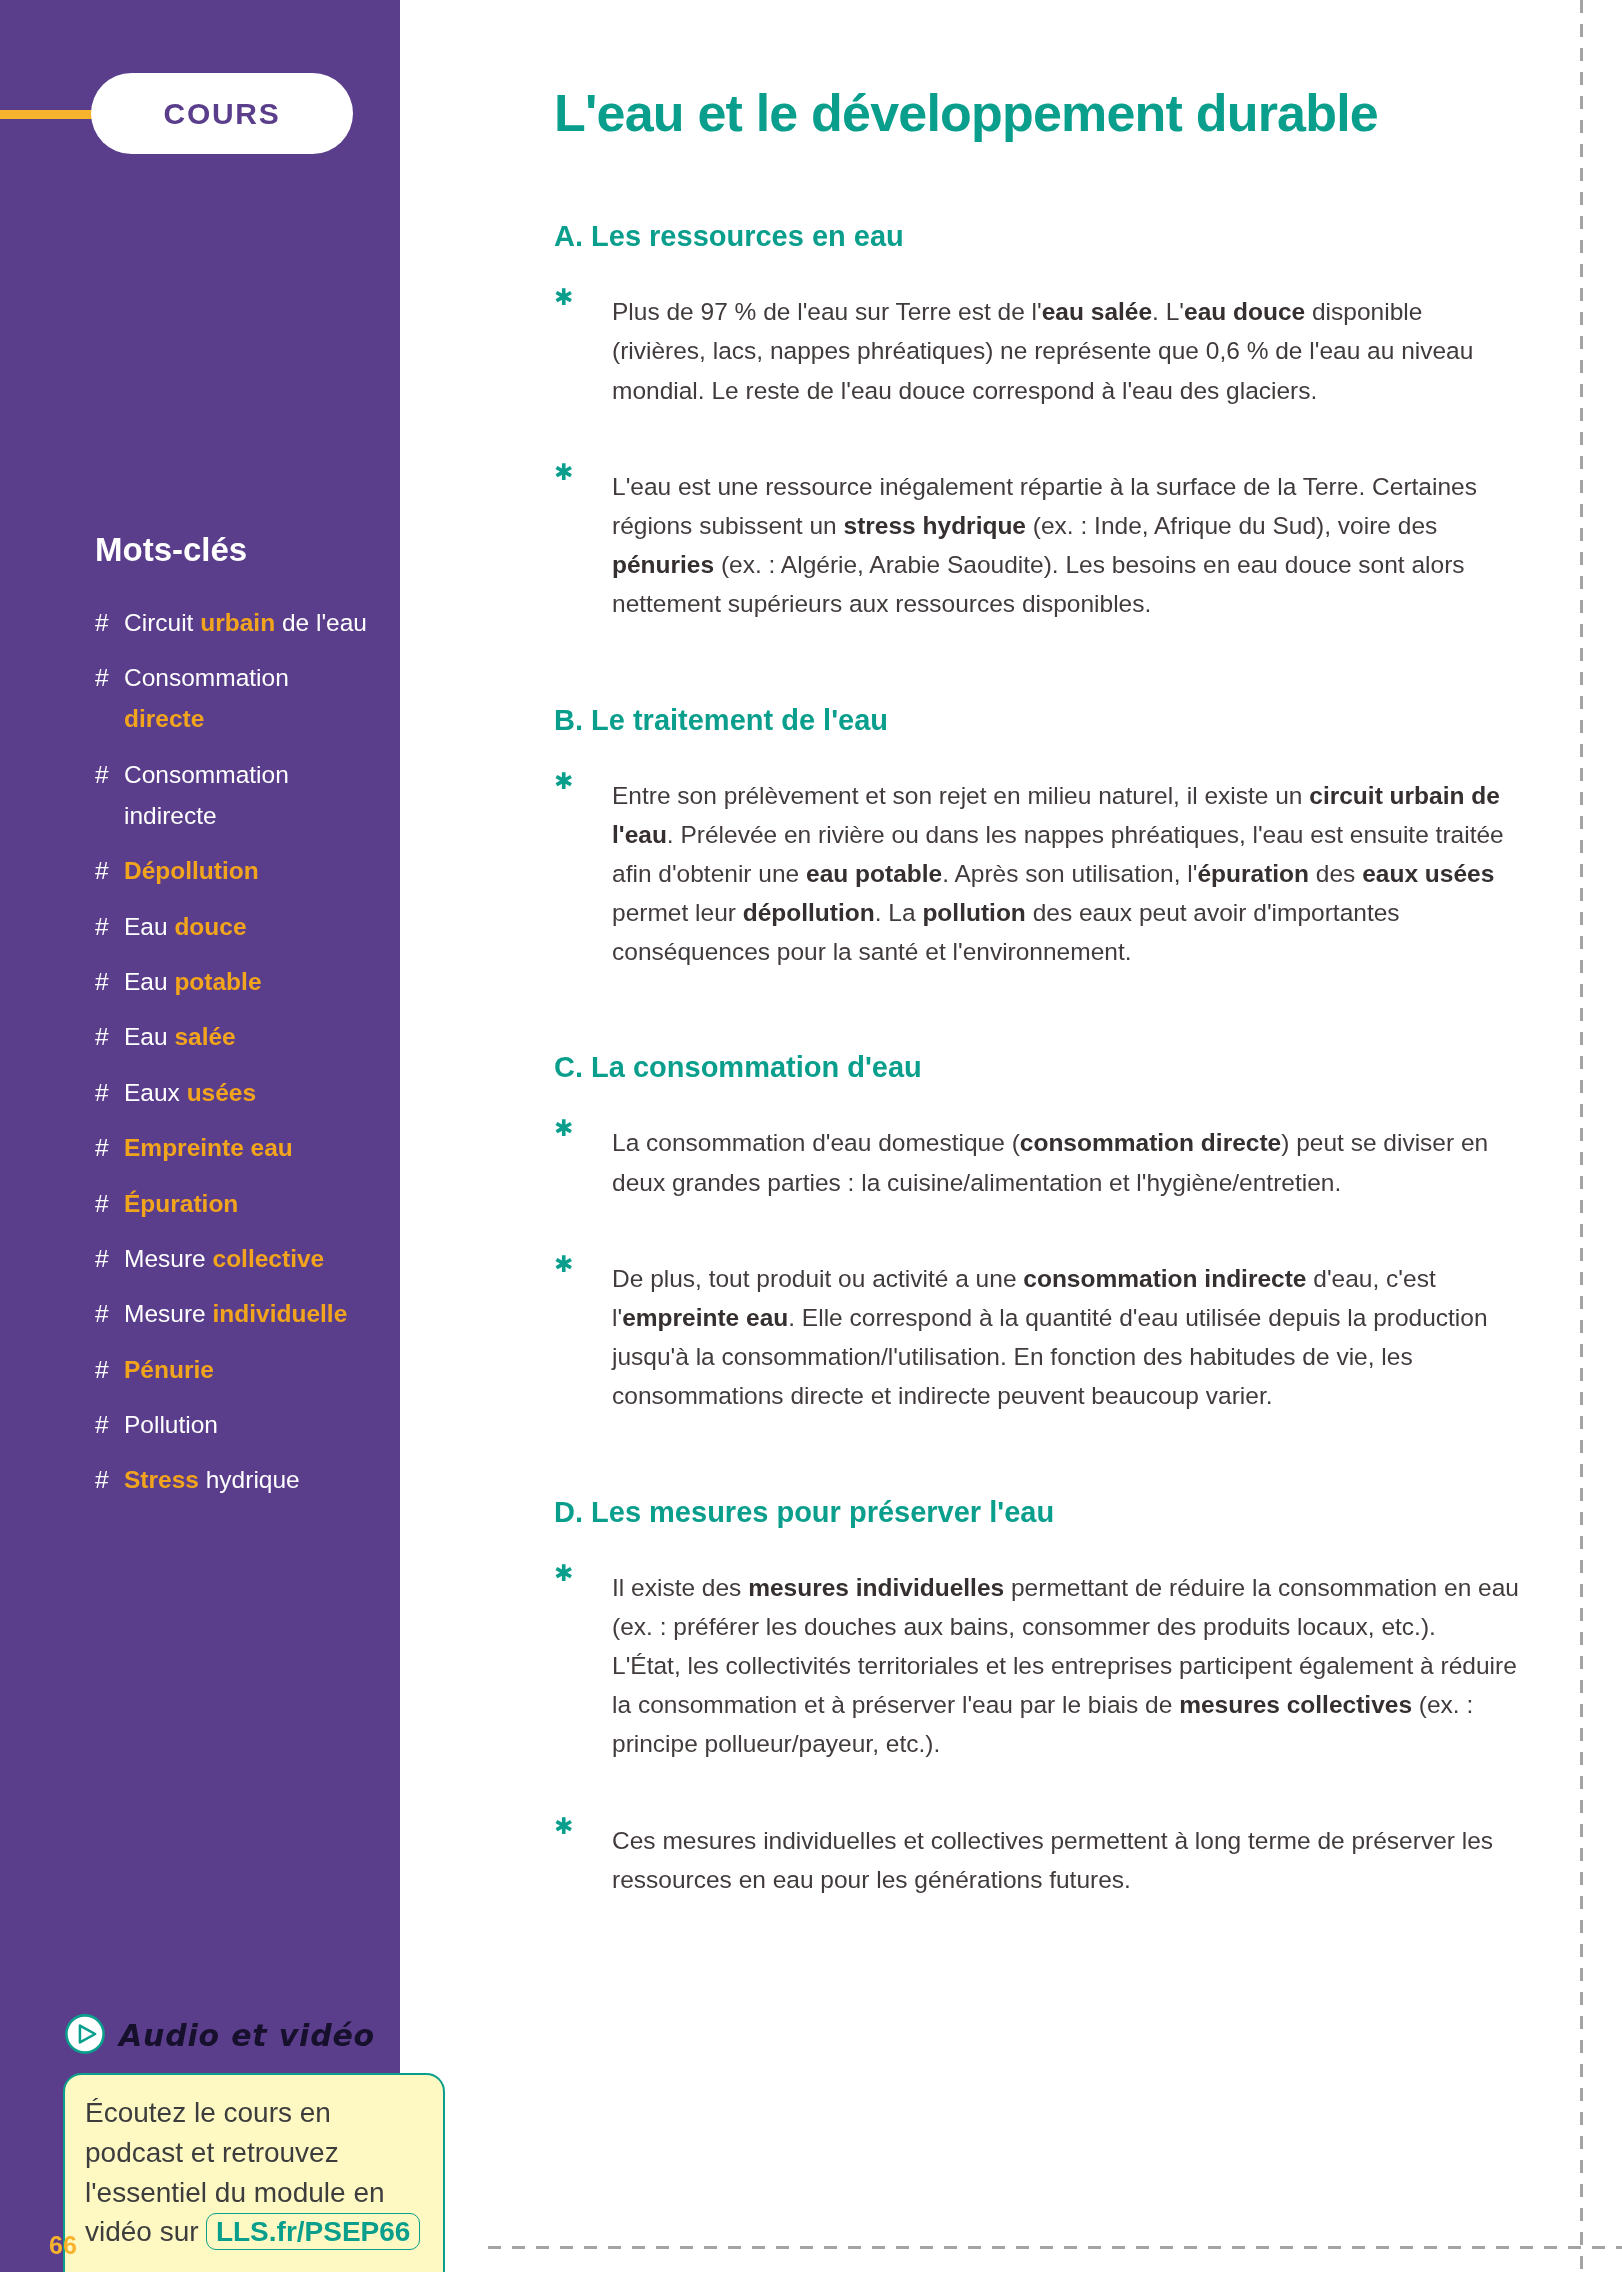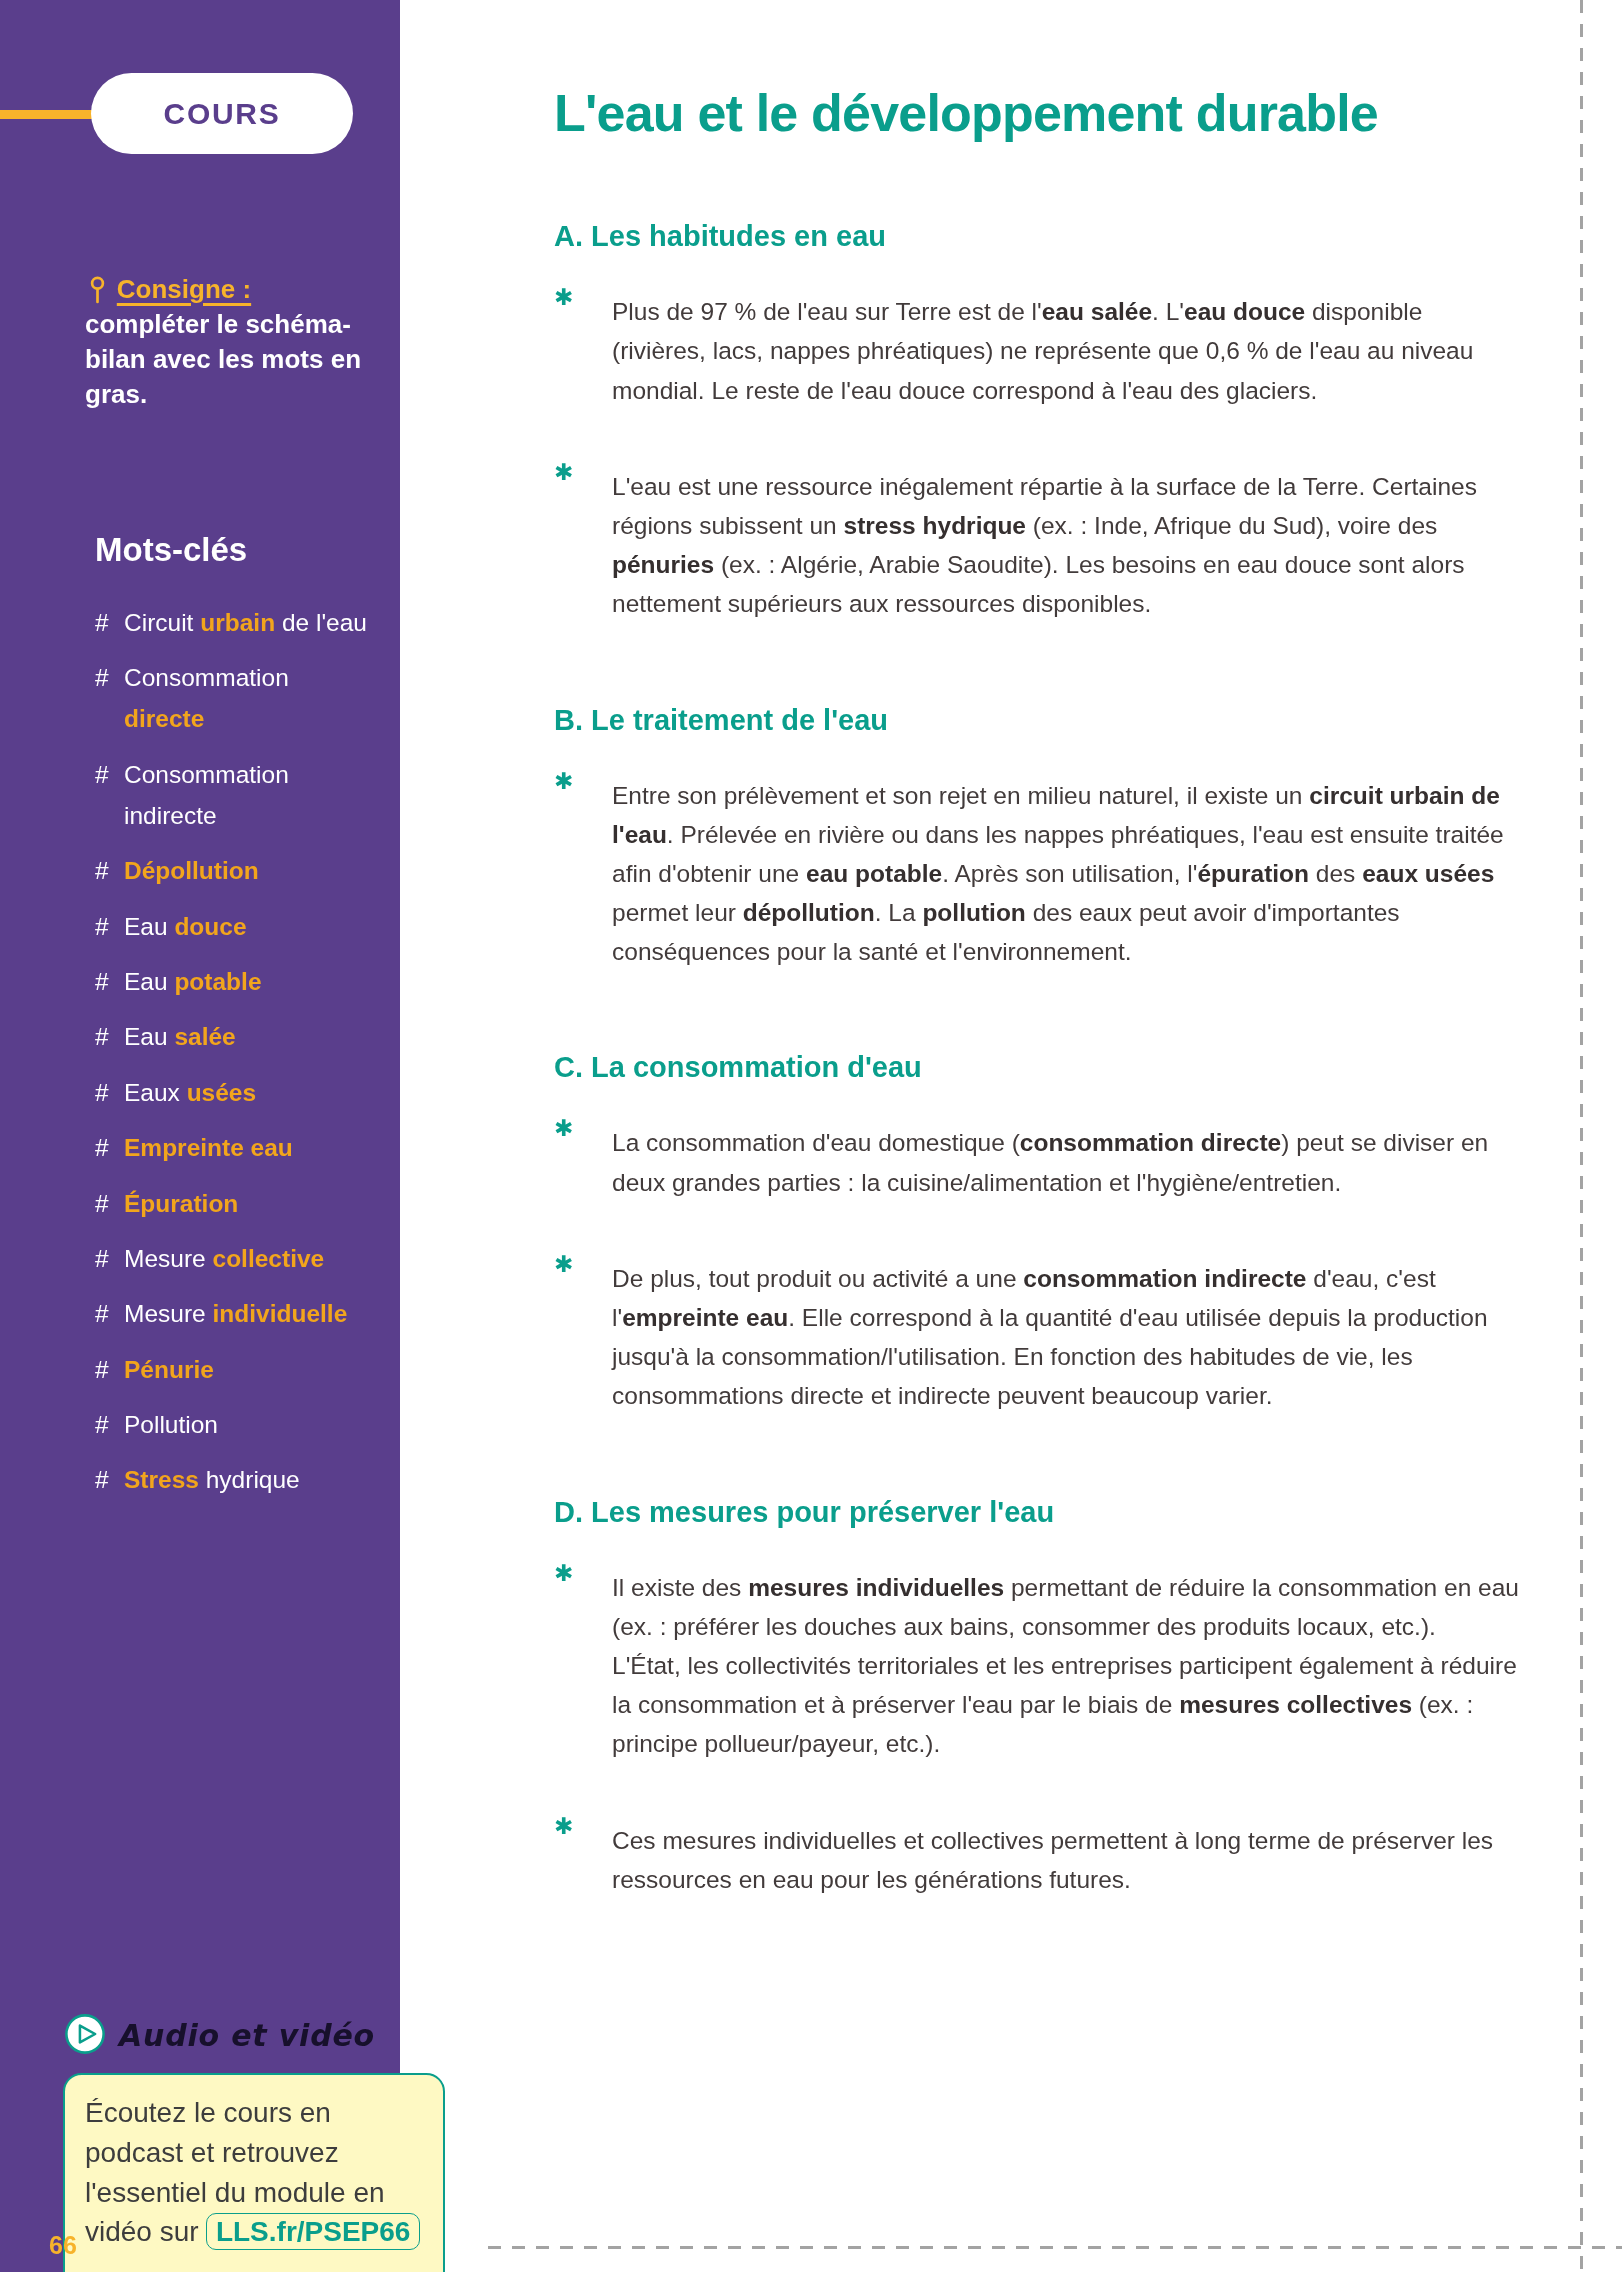--- a/index.html
+++ b/index.html
@@ -111,32 +111,20 @@
 </head>
 <body>
 
 <div class="sidebar">
   <div class="accent-line"></div>
 
   <div class="cours-badge">
     <span>COURS</span>
   </div>
 
-  <div class="consigne">
-    <div class="consigne-head">
-      <span class="consigne-icon">
-        <svg width="25" height="29" viewBox="0 0 24 28" aria-hidden="true">
-          <circle cx="12" cy="8" r="5.2" fill="none" stroke="#f7b32b" stroke-width="2.6"></circle>
-          <line x1="12" y1="13.5" x2="12" y2="26" stroke="#f7b32b" stroke-width="2.6" stroke-linecap="round"></line>
-        </svg>
-      </span>
-      <span class="consigne-label">Consigne :</span>
-    </div>
-    <div class="consigne-text">compléter le schéma-bilan avec les mots en gras.</div>
-  </div>
 
   <h2 class="kw-title">Mots-clés</h2>
   <div class="kw-list">
       <div class="kw-item">
         <span class="kw-hash">#</span>
         <span class="kw-text"><span>Circuit </span><span class="kw-hl">urbain</span><span> de l'eau</span></span>
       </div>
       <div class="kw-item">
         <span class="kw-hash">#</span>
         <span class="kw-text"><span>Consommation</span><br><span class="kw-hl">directe</span></span>
@@ -210,21 +198,21 @@
     </div>
   </div>
 
   <div class="page-num">66</div>
 </div>
 
 <main class="main">
   <h1 class="title">L'eau et le développement durable</h1>
   <div class="sections">
       <section class="section">
-        <h2 class="section-heading">A. Les habitudes en eau</h2>
+        <h2 class="section-heading">A. Les ressources en eau</h2>
         <div class="bullet">
           <span class="bullet-mark">✱</span>
           <p class="bullet-text"><span>Plus de 97 % de l'eau sur Terre est de l'</span><span class="b">eau salée</span><span>. L'</span><span class="b">eau douce</span><span> disponible (rivières, lacs, nappes phréatiques) ne représente que 0,6 % de l'eau au niveau mondial. Le reste de l'eau douce correspond à l'eau des glaciers.</span></p>
         </div>
         <div class="bullet">
           <span class="bullet-mark">✱</span>
           <p class="bullet-text"><span>L'eau est une ressource inégalement répartie à la surface de la Terre. Certaines régions subissent un </span><span class="b">stress hydrique</span><span> (ex. : Inde, Afrique du Sud), voire des </span><span class="b">pénuries</span><span> (ex. : Algérie, Arabie Saoudite). Les besoins en eau douce sont alors nettement supérieurs aux ressources disponibles.</span></p>
         </div>
       </section>
       <section class="section">

